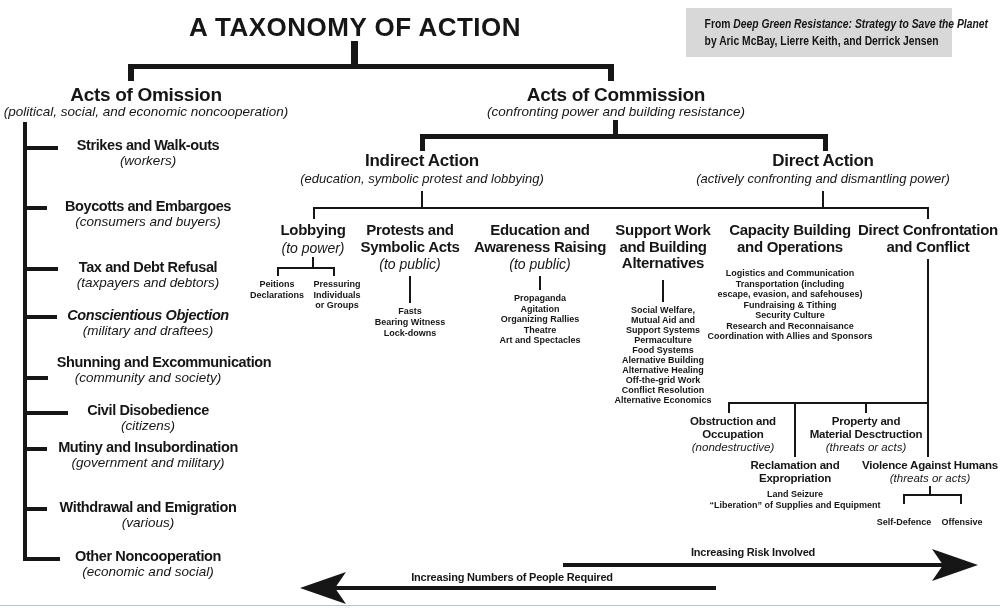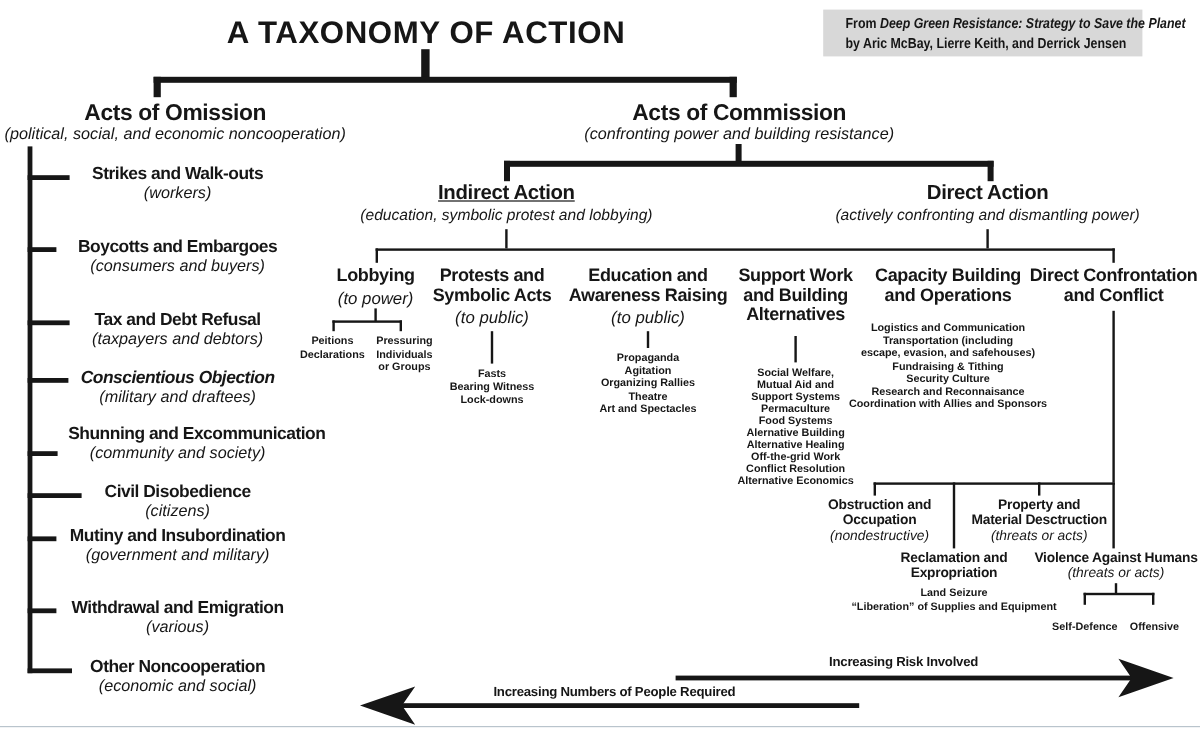--- a/index.html
+++ b/index.html
@@ -20,21 +20,21 @@
   .sub-sec{font-size:13px;font-style:italic;}
   .h-item{font-size:14.5px;font-weight:bold;letter-spacing:-0.4px;line-height:16px;}
   .sub-item{font-size:13.5px;font-style:italic;line-height:16px;}
   .col-h{font-size:15px;font-weight:bold;letter-spacing:-0.3px;line-height:16.5px;}
   .col-sub{font-size:14px;font-style:italic;line-height:16.5px;}
   .leaf{font-size:9px;font-weight:bold;line-height:10.5px;}
   .node-h{font-size:11.5px;font-weight:bold;line-height:13px;letter-spacing:-0.2px;}
   .node-sub{font-size:11.5px;font-style:italic;line-height:13px;}
   .arrow-label{font-size:11px;font-weight:bold;letter-spacing:-0.2px;}
   .attr-box{
-    position:absolute;left:686px;top:8px;width:266px;height:39px;
+    position:absolute;left:686px;top:8px;width:266px;height:49px;
     background:#d8d8d8;display:flex;flex-direction:column;justify-content:center;
   }
   .attr-line{font-size:12px;font-weight:bold;text-align:center;white-space:nowrap;
     transform:scaleX(0.86);transform-origin:50% 50%;line-height:17px;}
   .attr-italic{font-style:italic;}
   svg.arrowhead{position:absolute;}
 </style>
 </head>
 <body>
 
@@ -56,21 +56,21 @@
   <div class="ctr sub-main" style="left:146px;top:104px;">(political, social, and economic noncooperation)</div>
 
   <div class="ctr h-main" style="left:616px;top:84px;">Acts of Commission</div>
   <div class="ctr sub-main" style="left:616px;top:104px;">(confronting power and building resistance)</div>
 
   <div class="vl" style="left:613px;top:120px;width:5px;height:15px;"></div>
   <div class="hl" style="left:420px;top:134px;width:408px;height:5px;"></div>
   <div class="vl" style="left:420px;top:134px;width:5px;height:17px;"></div>
   <div class="vl" style="left:823px;top:134px;width:5px;height:17px;"></div>
 
-  <div class="ctr h-sec" style="left:422px;top:151px;text-decoration:underline;">Indirect Action</div>
+  <div class="ctr h-sec" style="left:422px;top:151px;">Indirect Action</div>
   <div class="ctr sub-sec" style="left:422px;top:171px;">(education, symbolic protest and lobbying)</div>
   <div class="ctr h-sec" style="left:823px;top:151px;">Direct Action</div>
   <div class="ctr sub-sec" style="left:823px;top:171px;">(actively confronting and dismantling power)</div>
 
   <div class="vl" style="left:421px;top:191px;width:2px;height:16px;"></div>
   <div class="vl" style="left:822px;top:191px;width:2px;height:16px;"></div>
   <div class="hl" style="left:313px;top:207px;width:616px;height:2px;"></div>
   <div class="vl" style="left:313px;top:207px;width:2px;height:12px;"></div>
   <div class="vl" style="left:927px;top:207px;width:2px;height:12px;"></div>
 

